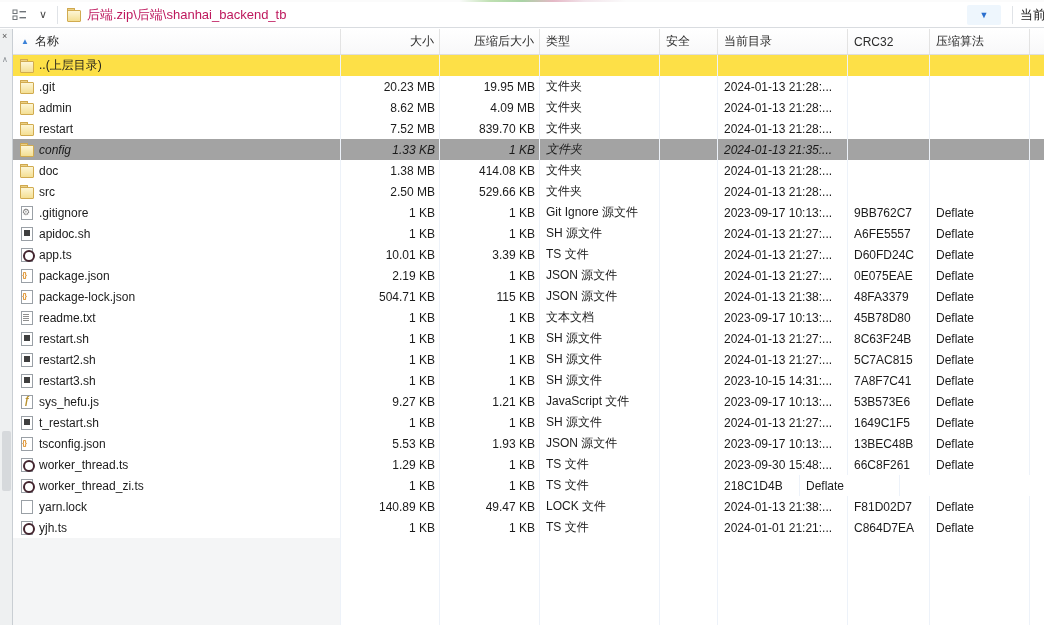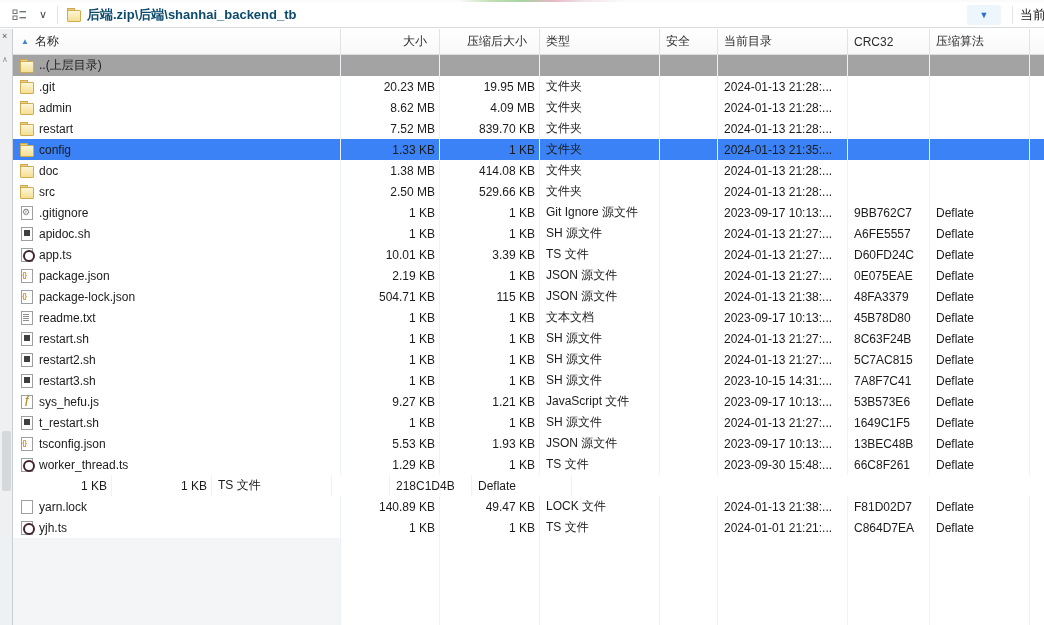--- a/index.html
+++ b/index.html
@@ -12,57 +12,57 @@
     background:linear-gradient(90deg,#fbfbfb 0%,#fbfbfb 44%,#bfe0b2 47%,#a9d3a5 50%,#e5b8c6 53%,#f2e4ea 56%,#fbfbfb 60%,#fbfbfb 100%); }
 
   
   .toolbar { position:absolute; left:0; top:2px; width:100%; height:26px; background:#fff;
     border-bottom:1px solid #d9dce0; display:flex; align-items:center; }
   .tb-btn { display:flex; align-items:center; justify-content:center; height:22px; cursor:default; }
   .details-btn { width:26px; margin-left:6px; }
   .chevron-btn { width:22px; color:#4a4a4a; font-size:11px; }
   .tb-sep { width:1px; height:18px; background:#e0e3e7; margin:0 3px; }
   .addr { display:flex; align-items:center; flex:1; height:22px; overflow:hidden; }
-  .addr-path { font-size:13px; color:#0c4a6e; margin-left:6px; white-space:nowrap;font-weight:bold; }
+  .addr-path { font-size:13px; color:#be185d; margin-left:6px; white-space:nowrap; }
   .addr-drop { width:34px; height:20px; display:flex; align-items:center; justify-content:center;
     background:#eef6fd; border-radius:2px; color:#2a6fce; font-size:9px; margin-right:8px; }
   .tb-right-label { width:28px; overflow:hidden; white-space:nowrap; font-size:13px; color:#1b1b1b; padding-left:4px; }
 
   
   .left-rail { position:absolute; left:0; top:29px; bottom:0; width:13px; background:#eef0f1;
     border-right:1px solid #c9ced3; }
   .rail-x { position:absolute; top:2px; left:2px; font-size:9px; color:#555; }
   .rail-up { position:absolute; top:26px; left:2px; font-size:8px; color:#8a8f94; }
   .rail-thumb { position:absolute; top:402px; left:2px; width:9px; height:60px; background:#d6d9dc; border-radius:2px; }
 
   
   .main { position:absolute; left:13px; top:29px; right:0; bottom:0; background:#fff; }
   .hdr { display:flex; height:26px; background:linear-gradient(#ffffff,#f8f8f9);
     border-bottom:1px solid #dedede; font-size:12px; color:#2b2b2b; }
   .hdr .cell { display:flex; align-items:center; border-right:1px solid #e3e3e3; padding:0 6px; }
-  .hdr .num { justify-content:flex-end; padding-right:12px; }
+  .hdr .num { justify-content:flex-end; padding-right:5px; }
   .sort-arrow { color:#3b82d8; font-size:8px; margin:0 6px 0 2px; }
 
   .cell { overflow:hidden; white-space:nowrap; }
   .c-name   { width:328px; }
   .c-size   { width:99px;  }
   .c-packed { width:100px; }
   .c-type   { width:120px; }
   .c-sec    { width:58px;  }
   .c-mod    { width:130px; }
   .c-crc    { width:82px;  }
   .c-method { width:100px; }
   .c-fill   { flex:1; border-right:none !important; }
 
   .list { position:absolute; left:0; top:26px; right:0; bottom:0; overflow:hidden; }
   .row { display:flex; height:21px; font-size:12px; color:#1b1b1b; }
   .row .cell { display:flex; align-items:center; border-right:1px solid #edf2f9; padding:0 6px; }
   .row .num { justify-content:flex-end; padding-right:4px; }
-  .row.selected { background:#a3a3a3; }
-  .row.hover { background:#3b82f6; }
+  .row.selected { background:#fde047; }
+  .row.hover { background:#a3a3a3;font-style:italic; }
   .row .c-name { padding-left:7px; }
   .row .txt { margin-left:5px; }
 
   .filler { display:flex; height:87px; }
   .filler .cell { border-right:1px solid #edf2f9; }
   .filler .c-name { background:#f4f5f6; }
 
   
   .ic { position:relative; width:14px; height:13px; flex:none; }
   .ic-folder::before { content:""; position:absolute; left:0; top:0; width:6px; height:3px;
@@ -409,20 +409,24 @@
     <div class="cell c-size num">1.29 KB</div>
     <div class="cell c-packed num">1 KB</div>
     <div class="cell c-type">TS 文件</div>
     <div class="cell c-sec"></div>
     <div class="cell c-mod">2023-09-30 15:48:...</div>
     <div class="cell c-crc">66C8F261</div>
     <div class="cell c-method">Deflate</div>
     <div class="cell c-fill"></div>
   </div>
         <div class="row">
+    <div class="cell c-name">
+            <span class="ic ic-page ic-ts"></span>
+            <span class="txt">worker_thread_zi.ts</span>
+          </div>
     <div class="cell c-size num">1 KB</div>
     <div class="cell c-packed num">1 KB</div>
     <div class="cell c-type">TS 文件</div>
     <div class="cell c-sec"></div>
     <div class="cell c-crc">218C1D4B</div>
     <div class="cell c-method">Deflate</div>
     <div class="cell c-fill"></div>
   </div>
         <div class="row">
     <div class="cell c-name">

